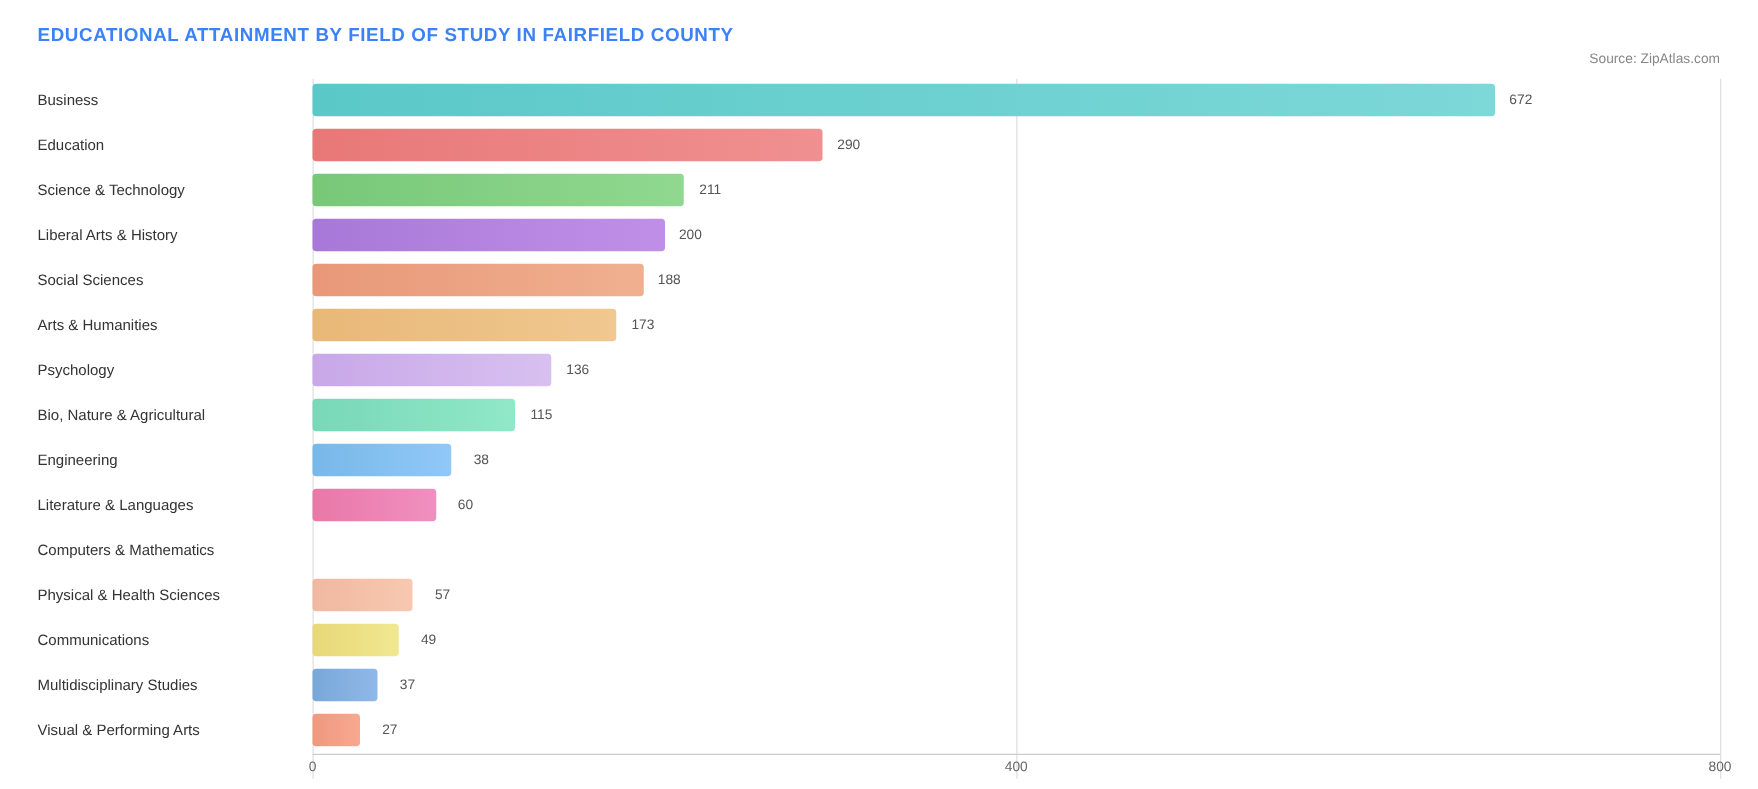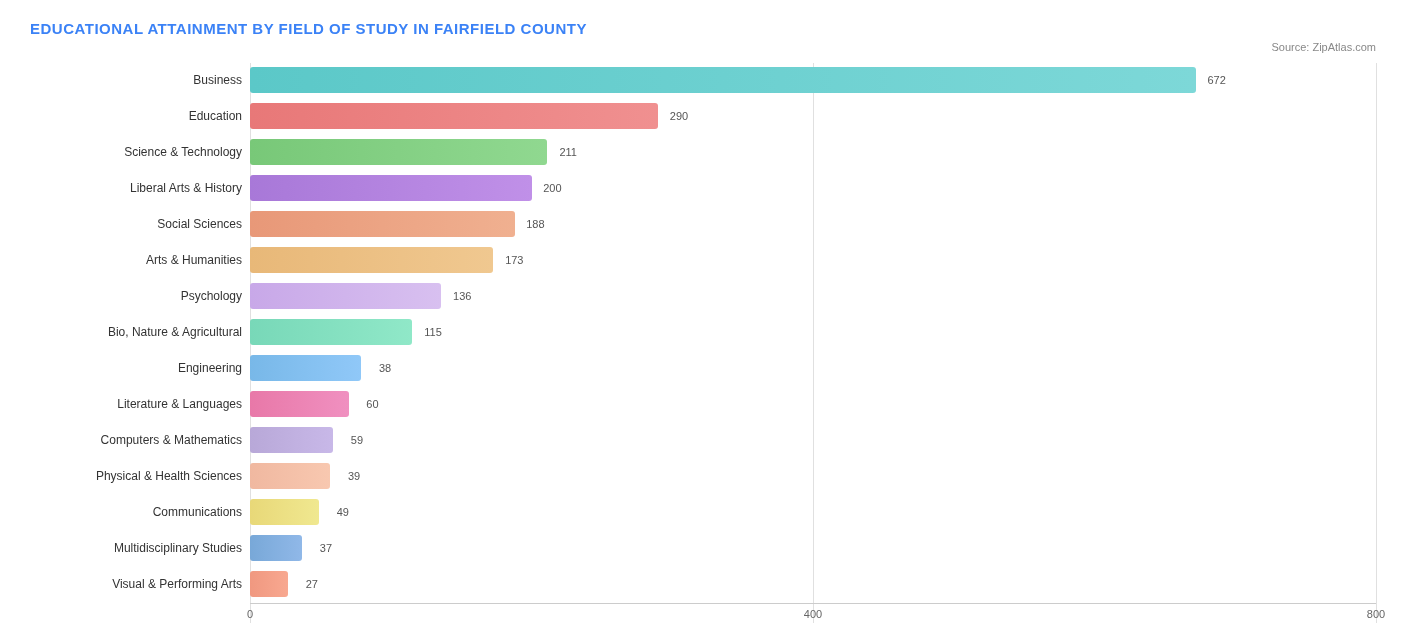--- a/index.html
+++ b/index.html
@@ -32,21 +32,20 @@
       display: flex;
       align-items: center;
       margin-bottom: 2px;
       height: 34px;
     }
     .bar-label {
       width: 220px;
       min-width: 220px;
       font-size: 12px;
       color: #333;
-      text-align: right;
       padding-right: 8px;
     }
     .bar-container {
       flex: 1;
       height: 34px;
       position: relative;
       display: flex;
       align-items: center;
     }
     .bar {
@@ -198,31 +197,26 @@
         <div class="bar-row">
           <div class="bar-label">Literature &amp; Languages</div>
           <div class="bar-container">
             <div class="bar color-rose" style="width: 8.75%;">
               <span class="bar-value">60</span>
             </div>
           </div>
         </div>
         <div class="bar-row">
           <div class="bar-label">Computers &amp; Mathematics</div>
-          <div class="bar-container">
-            <div class="bar color-lilac" style="width: 7.375%;">
-              <span class="bar-value">59</span>
-            </div>
-          </div>
         </div>
         <div class="bar-row">
           <div class="bar-label">Physical &amp; Health Sciences</div>
           <div class="bar-container">
             <div class="bar color-peach" style="width: 7.125%;">
-              <span class="bar-value">39</span>
+              <span class="bar-value">57</span>
             </div>
           </div>
         </div>
         <div class="bar-row">
           <div class="bar-label">Communications</div>
           <div class="bar-container">
             <div class="bar color-yellow" style="width: 6.125%;">
               <span class="bar-value">49</span>
             </div>
           </div>

